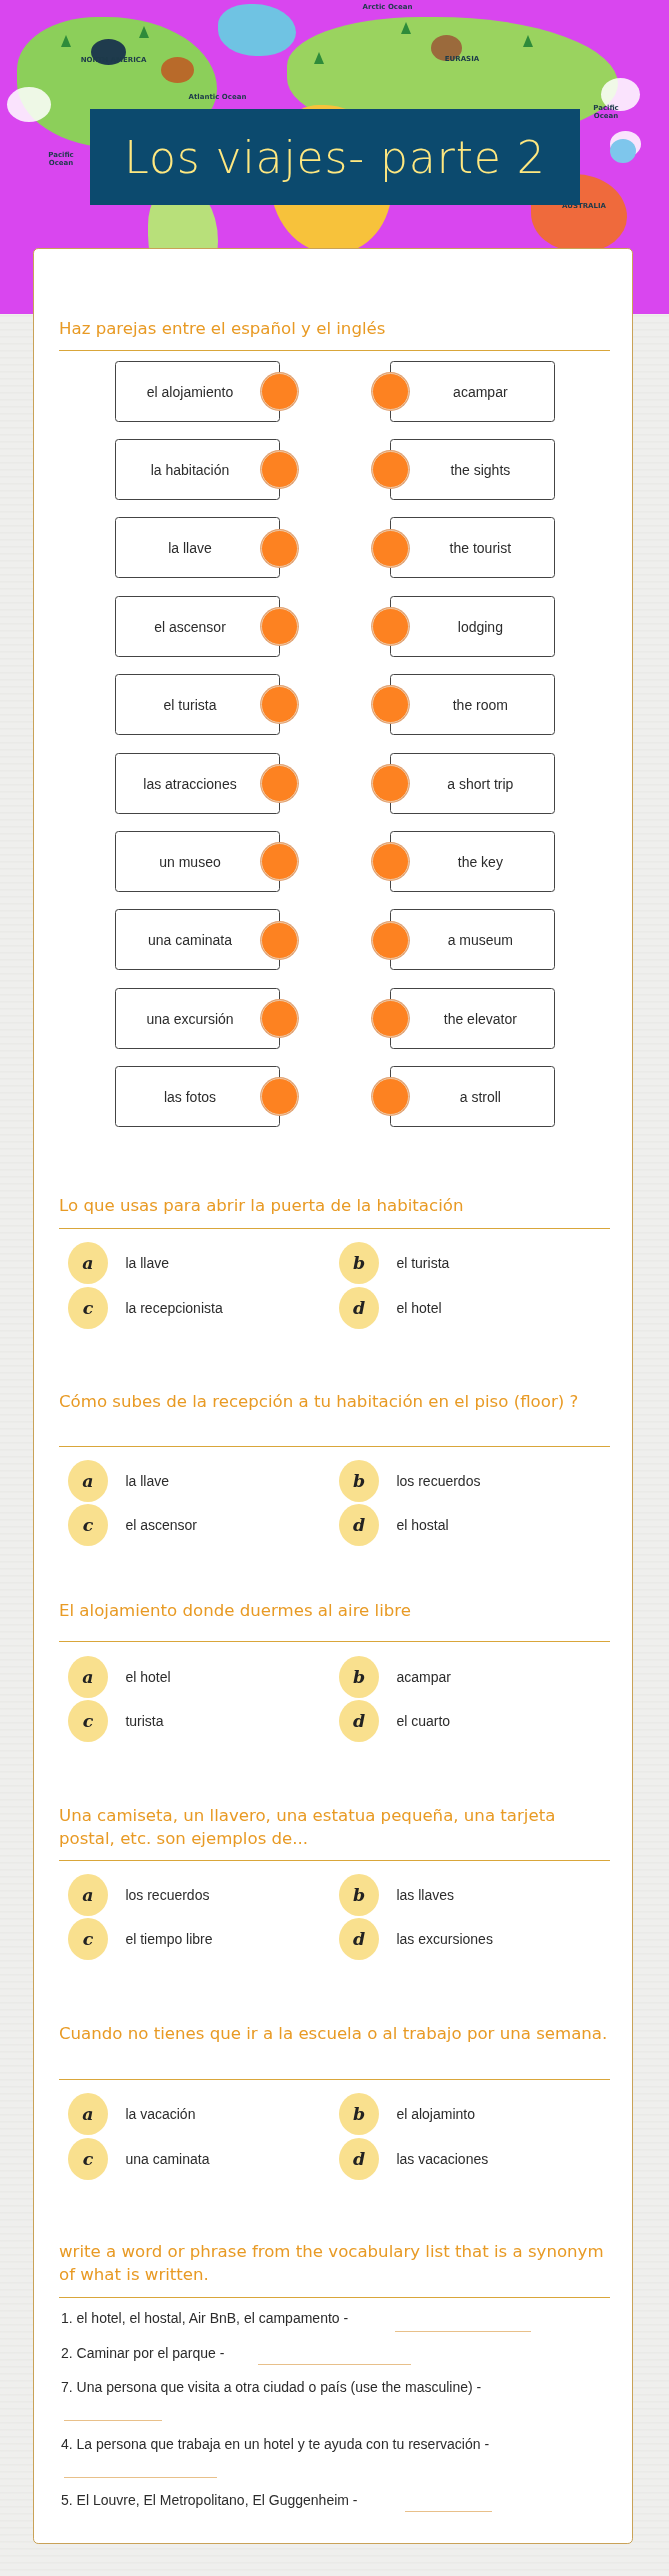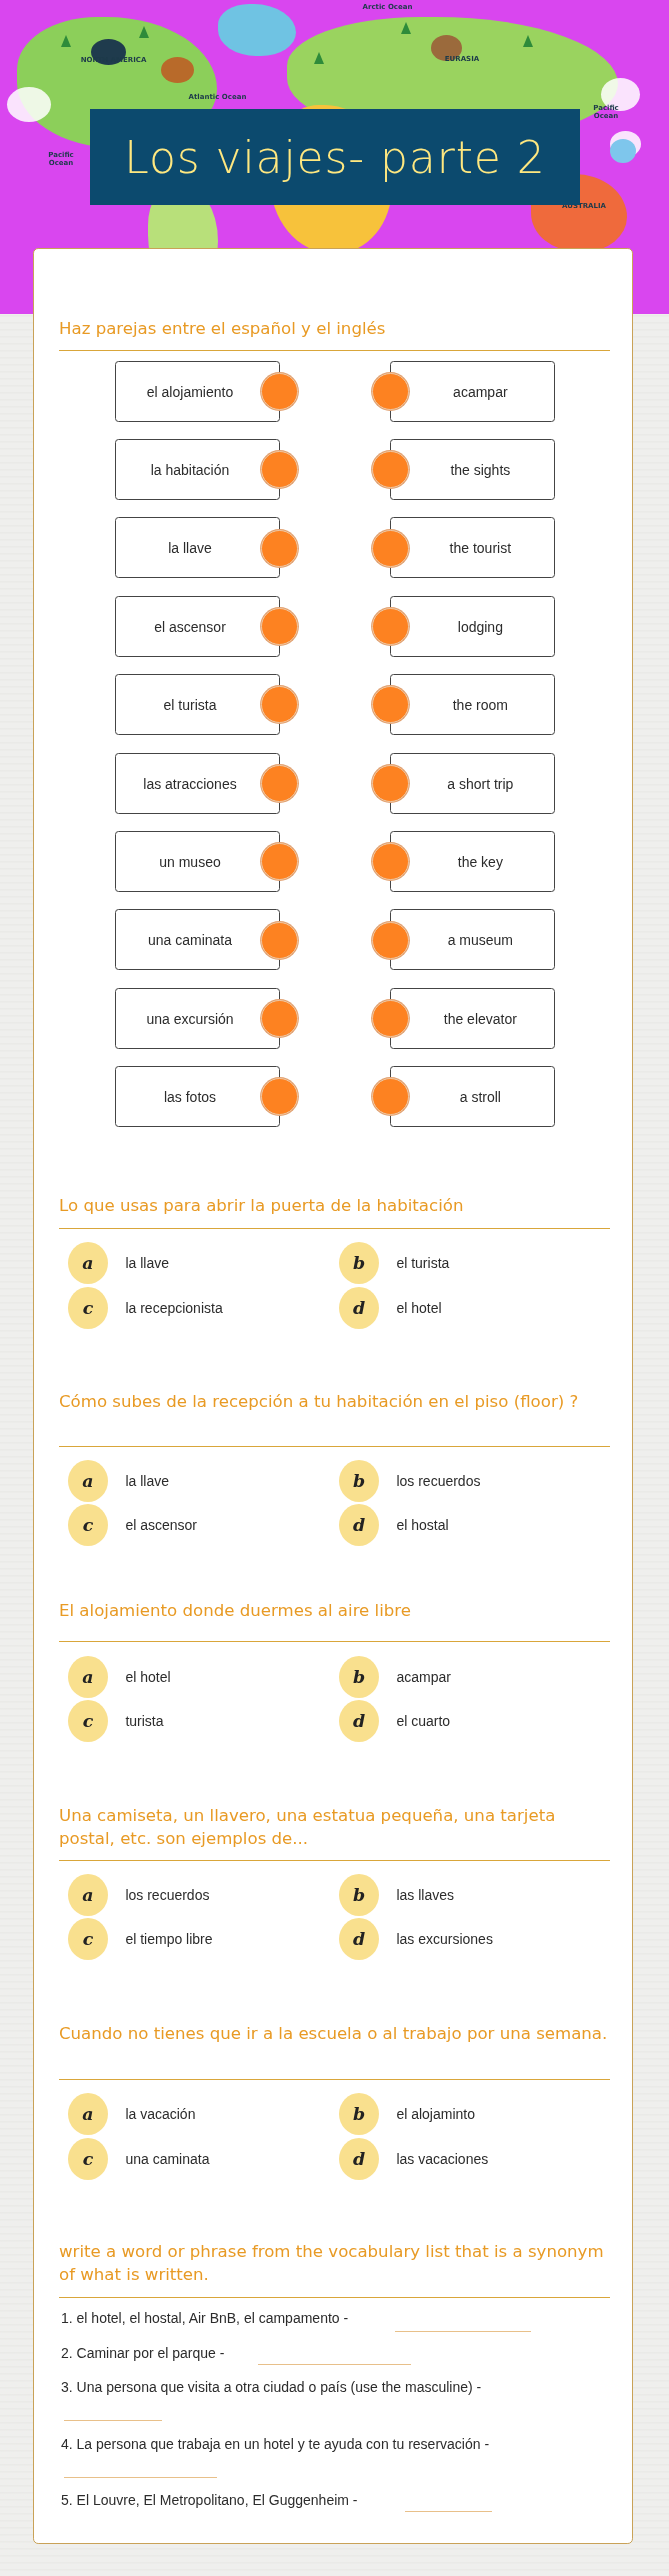--- a/index.html
+++ b/index.html
@@ -290,21 +290,21 @@
 
 <div class="heading" style="top:2241px;">write a word or phrase from the vocabulary list that is a synonym of what is written.</div>
 <div class="rule" style="top:2297px;"></div>
 
 <div class="fill" style="top:2310px;">1. el hotel, el hostal, Air BnB, el campamento -</div>
 <div class="blank" style="left:395px;top:2331px;width:136px;"></div>
 
 <div class="fill" style="top:2345px;">2. Caminar por el parque -</div>
 <div class="blank" style="left:258px;top:2364px;width:153px;"></div>
 
-<div class="fill" style="top:2379px;">3. Una persona que visita a otra ciudad o país (use the masculine) -</div>
+<div class="fill" style="top:2379px;">7. Una persona que visita a otra ciudad o país (use the masculine) -</div>
 <div class="blank" style="left:64px;top:2420px;width:98px;"></div>
 
 <div class="fill" style="top:2436px;">4. La persona que trabaja en un hotel y te ayuda con tu reservación -</div>
 <div class="blank" style="left:64px;top:2477px;width:153px;"></div>
 
 <div class="fill" style="top:2492px;">5. El Louvre, El Metropolitano, El Guggenheim -</div>
 <div class="blank" style="left:405px;top:2511px;width:87px;"></div>
 
 
 </body></html>

